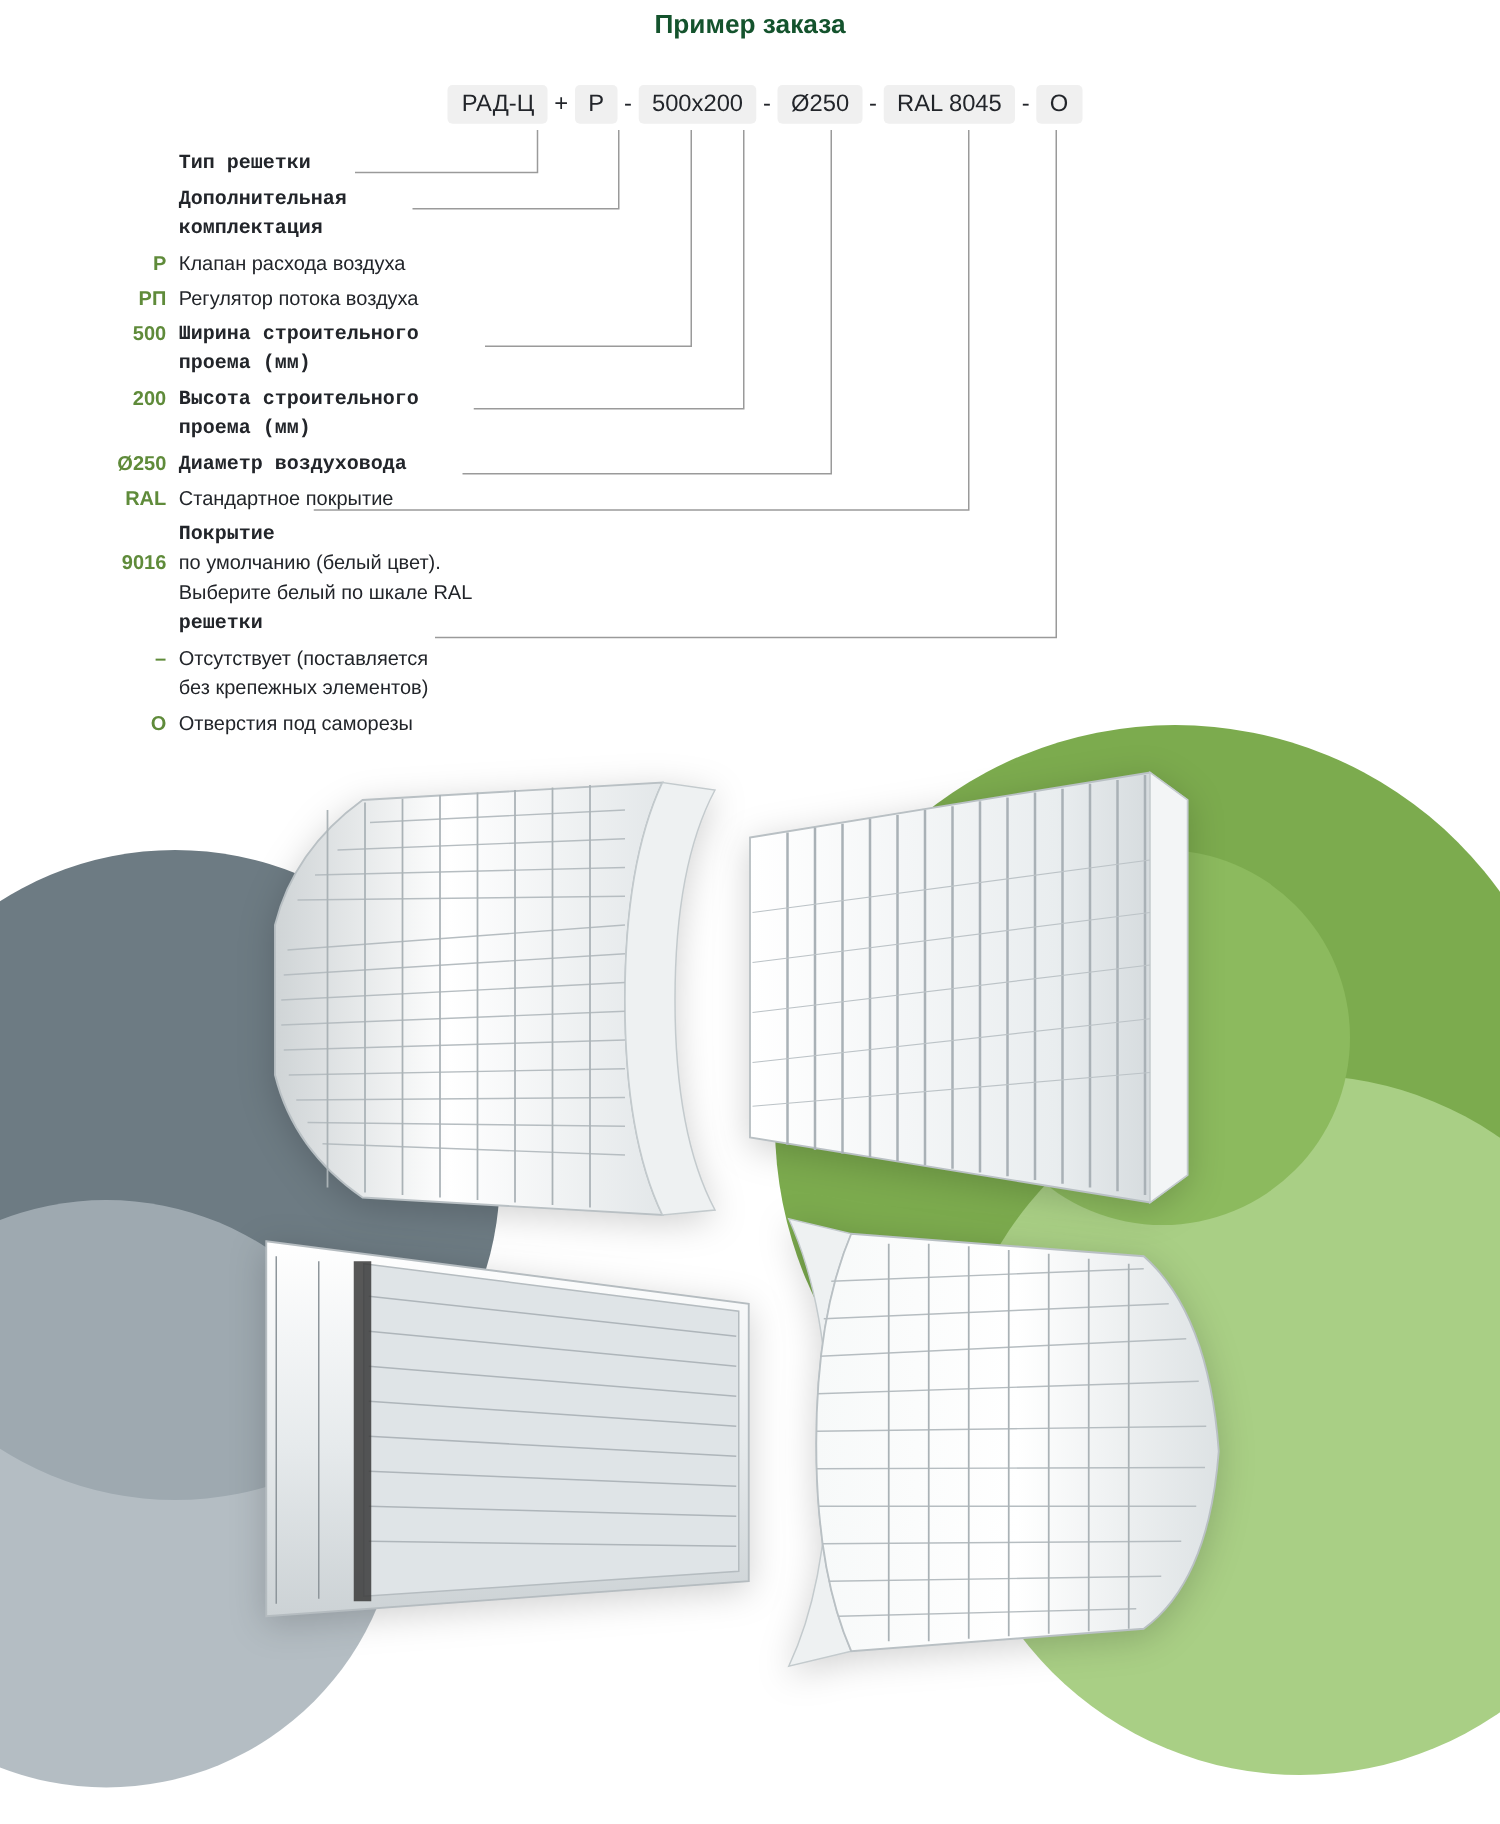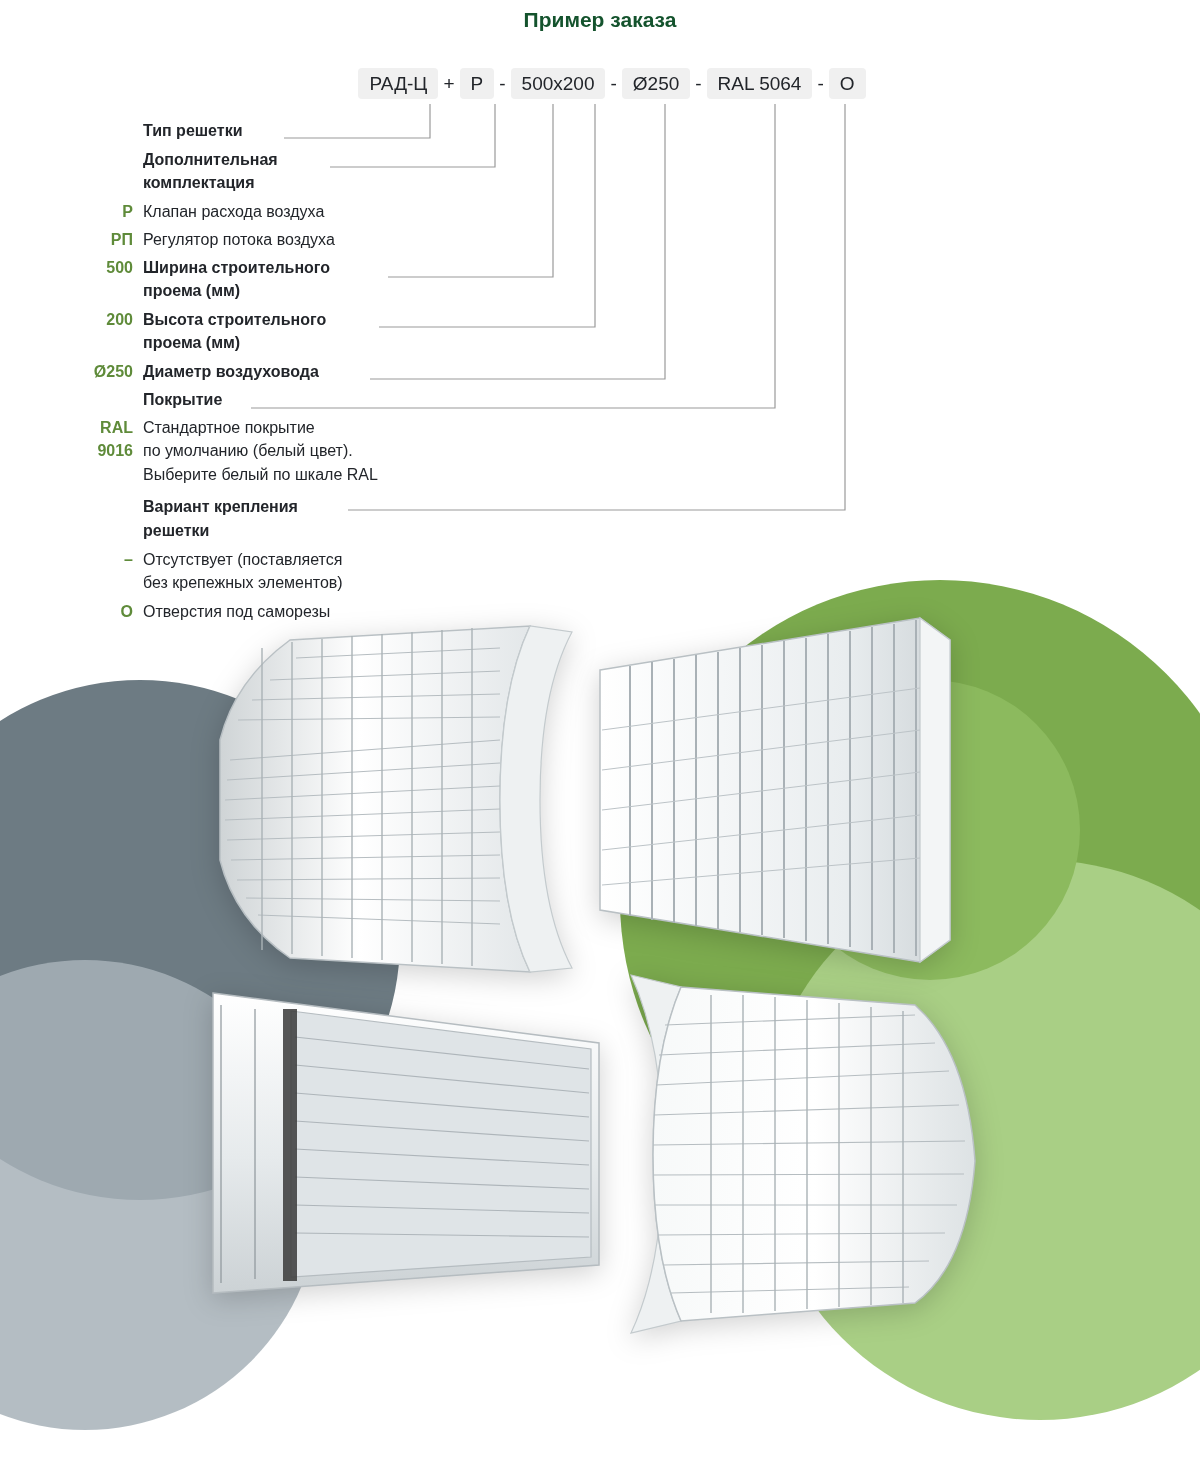--- a/index.html
+++ b/index.html
@@ -85,21 +85,21 @@
     line-height: 21px;
     flex: 0 0 142px;
   }
   .legend-key.blank { color: transparent; }
   .legend-text {
     font-size: 16px;
     color: #22252a;
     line-height: 21px;
     padding-left: 1px;
   }
-  .legend-text.bold { font-weight: bold; }
+  .legend-text.bold { font-weight: bold; font-family: Liberation Mono, monospace; }
   .legend-row.gap-top { margin-top: 10px; }
   .legend-row.gap-top-s { margin-top: 6px; align-items: center; }
 
   
   .photo {
     position: absolute;
     left: 0;
     top: 560px;
     width: 1200px;
     height: 899px;
@@ -153,21 +153,21 @@
 
 <div class="code-row">
   <span class="code-chip">РАД-Ц</span>
   <span class="code-sep">+</span>
   <span class="code-chip">Р</span>
   <span class="code-sep">-</span>
   <span class="code-chip">500x200</span>
   <span class="code-sep">-</span>
   <span class="code-chip">Ø250</span>
   <span class="code-sep">-</span>
-  <span class="code-chip">RAL 5064</span>
+  <span class="code-chip">RAL 8045</span>
   <span class="code-sep">-</span>
   <span class="code-chip">О</span>
 </div>
 
 <svg class="connectors" viewBox="0 0 1200 760">
   <g stroke="#9a9a9a" stroke-width="1.2" fill="none">
 
     <path d="M284 138 L430 138 L430 104"></path>
 
     <path d="M330 167 L495 167 L495 104"></path>
@@ -227,41 +227,37 @@
     <div class="legend-key blank"></div>
     <div class="legend-text bold">проема (мм)</div>
   </div>
 
   <div class="legend-row gap-top-s">
     <div class="legend-key">Ø250</div>
     <div class="legend-text bold">Диаметр воздуховода</div>
   </div>
 
   <div class="legend-row gap-top-s">
-    <div class="legend-key blank"></div>
-    <div class="legend-text bold">Покрытие</div>
-  </div>
-
-  <div class="legend-row gap-top-s">
     <div class="legend-key">RAL</div>
     <div class="legend-text">Стандартное покрытие</div>
   </div>
+
+  <div class="legend-row gap-top-s">
+    <div class="legend-key blank"></div>
+    <div class="legend-text bold">Покрытие</div>
+  </div>
   <div class="legend-row">
     <div class="legend-key">9016</div>
     <div class="legend-text">по умолчанию (белый цвет).</div>
   </div>
   <div class="legend-row">
     <div class="legend-key blank"></div>
     <div class="legend-text">Выберите белый по шкале RAL</div>
   </div>
 
-  <div class="legend-row gap-top">
-    <div class="legend-key blank"></div>
-    <div class="legend-text bold">Вариант крепления</div>
-  </div>
   <div class="legend-row">
     <div class="legend-key blank"></div>
     <div class="legend-text bold">решетки</div>
   </div>
 
   <div class="legend-row gap-top-s">
     <div class="legend-key">–</div>
     <div class="legend-text">Отсутствует (поставляется</div>
   </div>
   <div class="legend-row">

